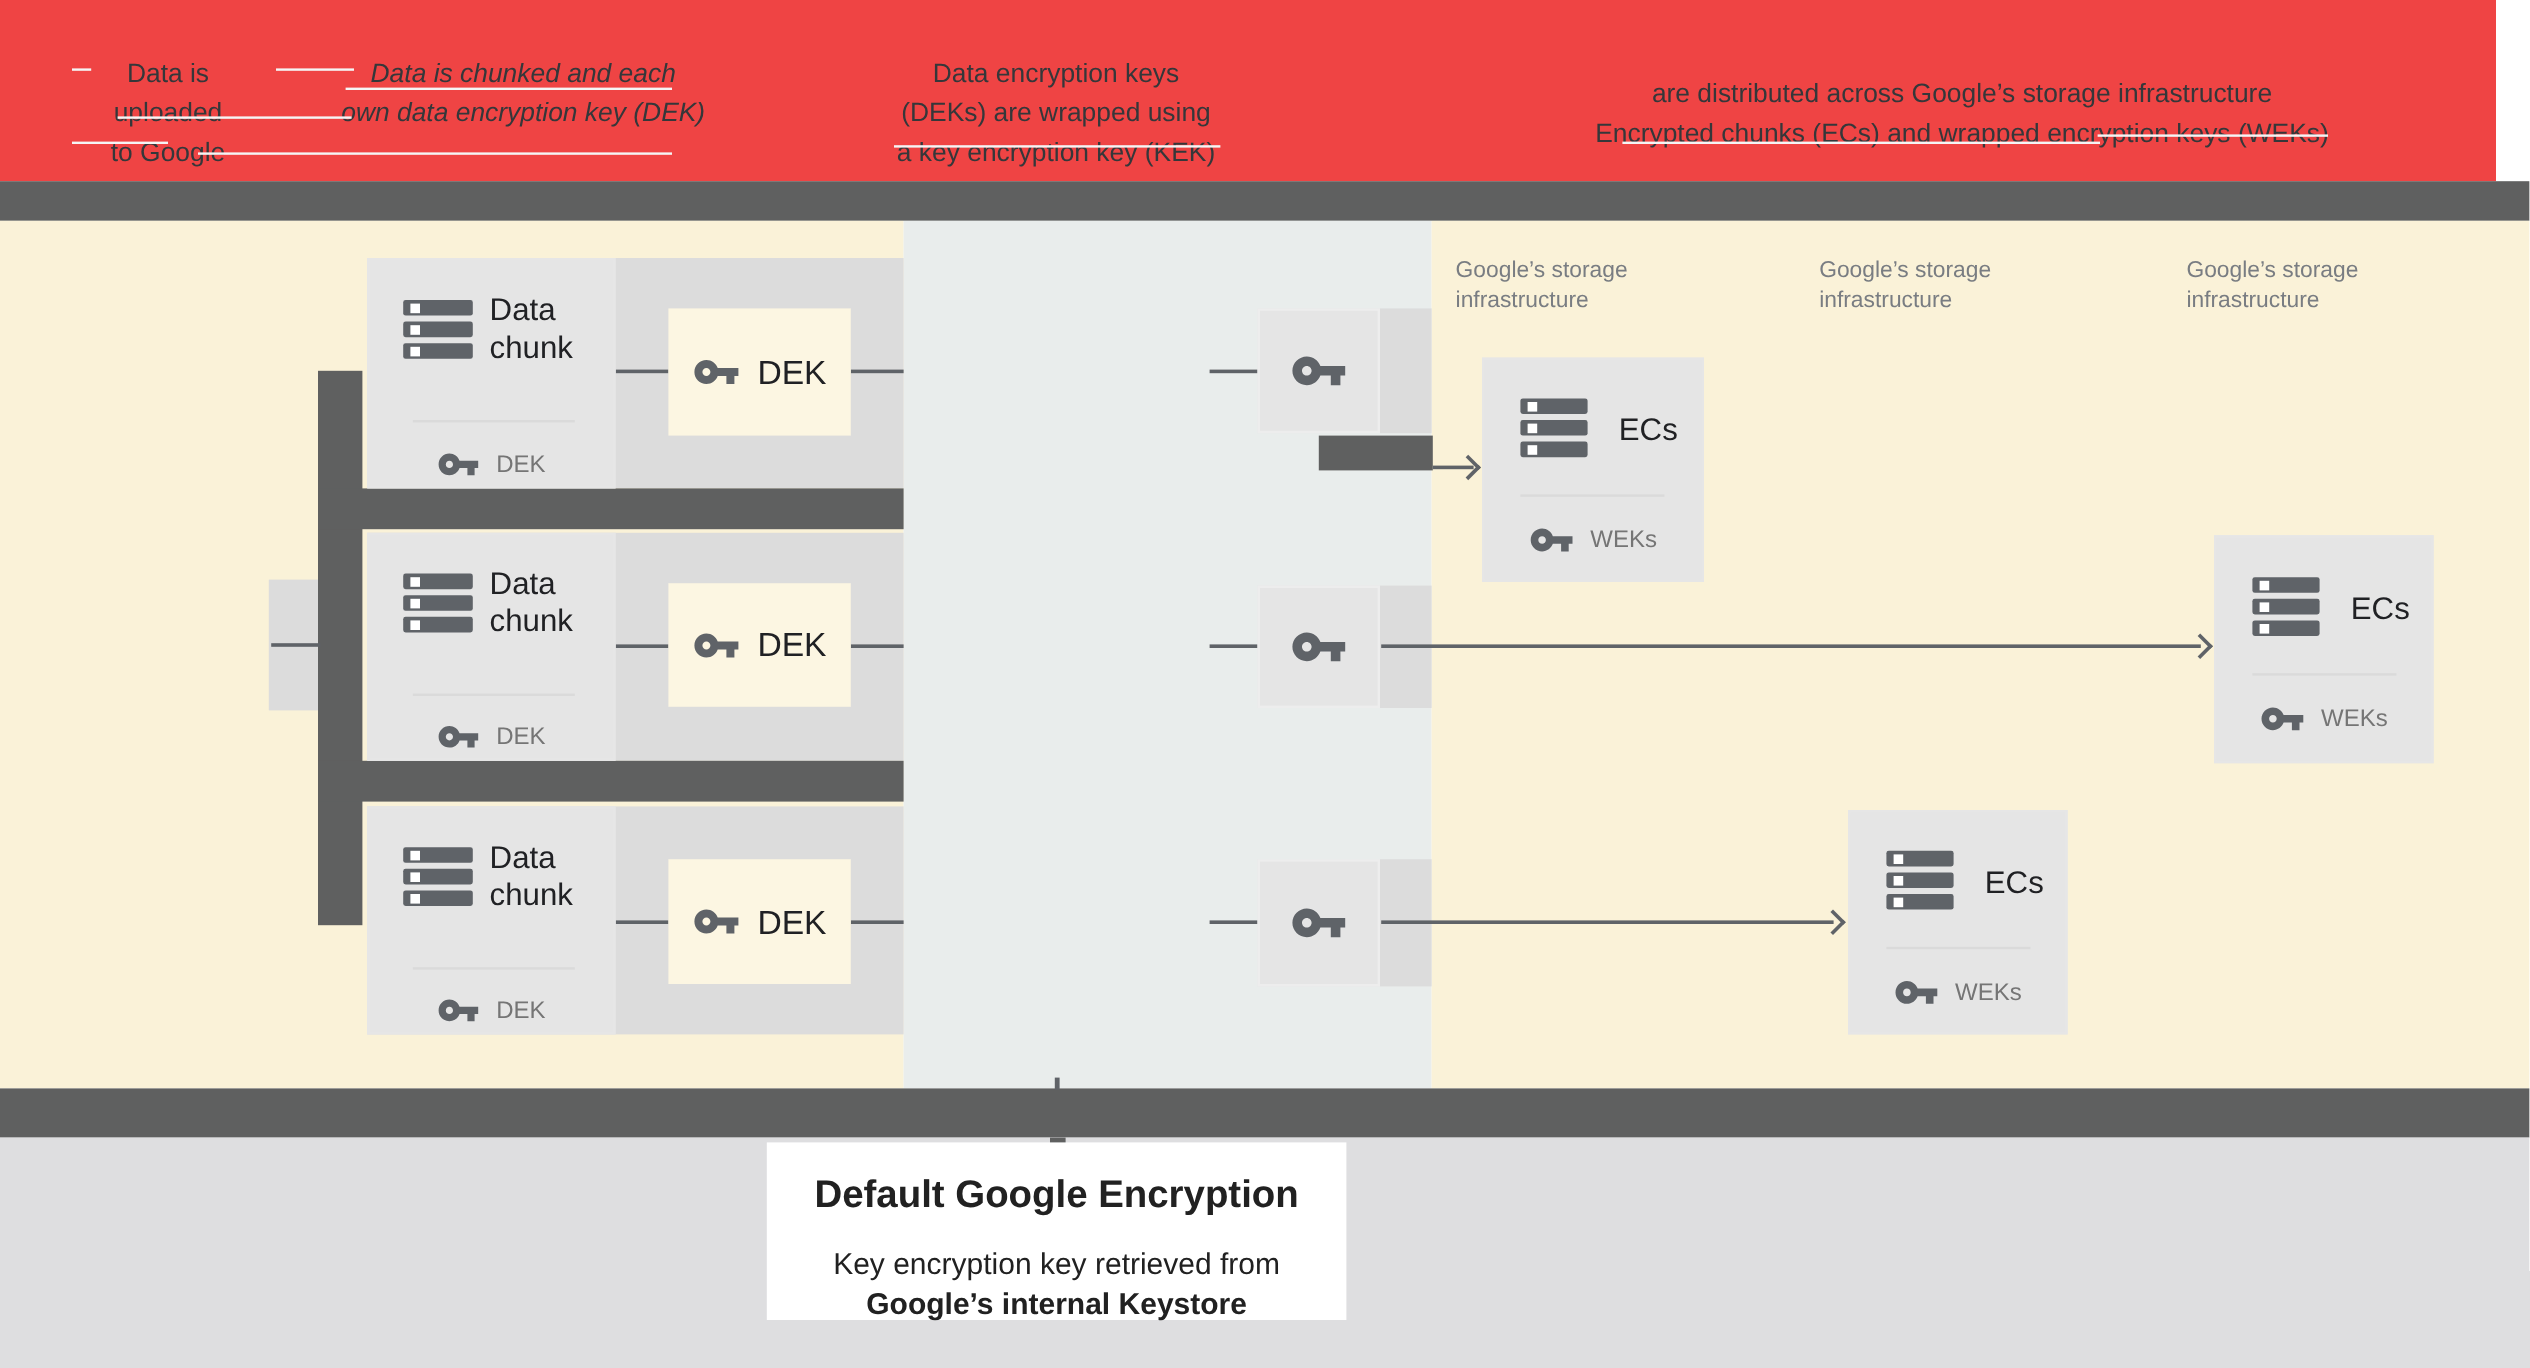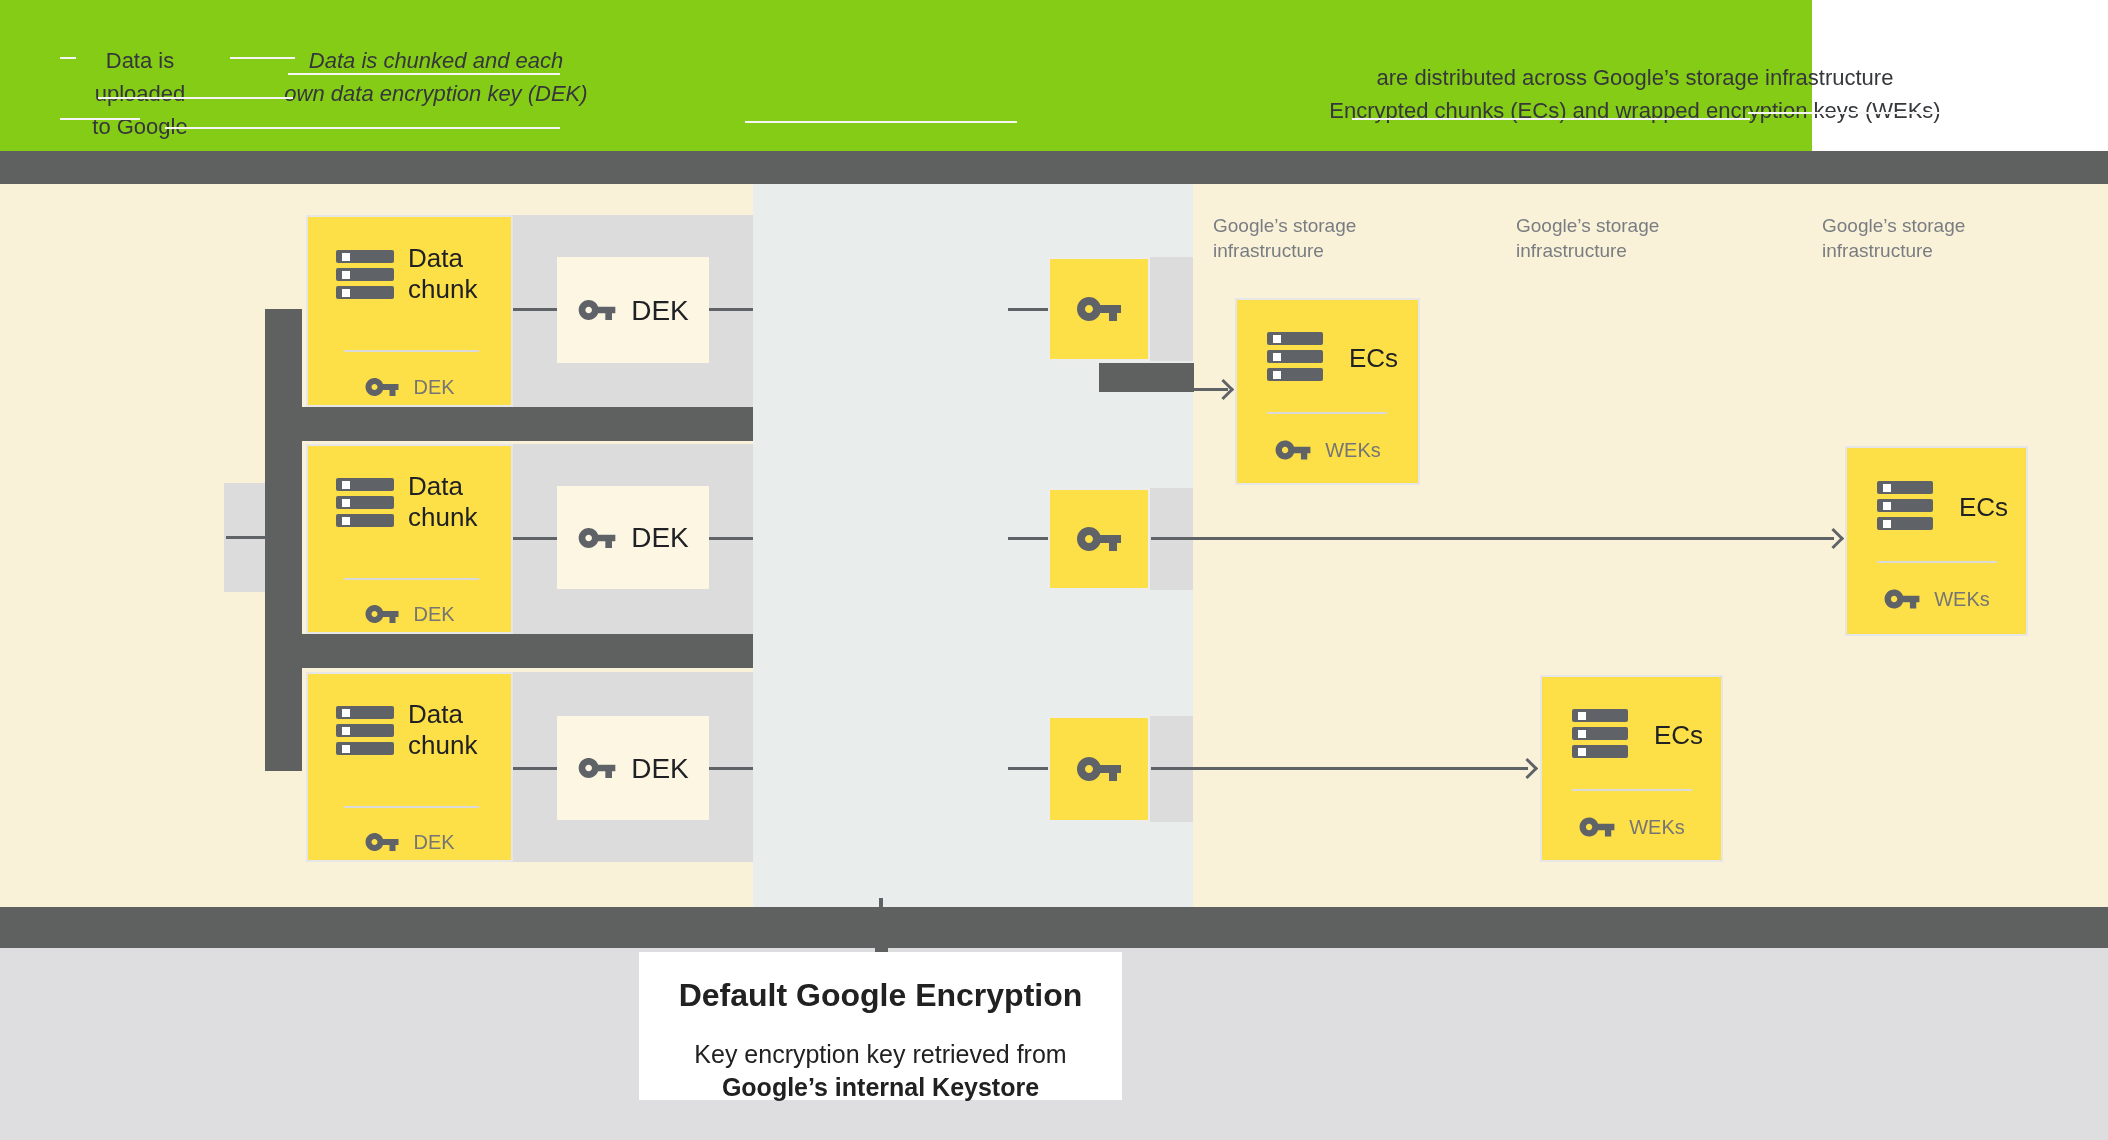--- a/index.html
+++ b/index.html
@@ -1,35 +1,35 @@
 <!DOCTYPE html>
 <html><head>
 <meta charset="utf-8">
 <style>
   html,body{margin:0;padding:0;background:#fff;}
   #stage{position:relative;width:2108px;height:1140px;overflow:hidden;
          font-family:"Liberation Sans","DejaVu Sans",sans-serif;}
   .abs{position:absolute;}
 
   
-  #header{left:0;top:0;width:1812px;height:151px;background:#84cc16;}
+  #header{left:0;top:0;width:2080px;height:151px;background:#ef4444;}
   .hcol{position:absolute;color:#35373a;font-size:22px;line-height:33px;text-align:center;}
   .hline{position:absolute;background:#f5f5f5;height:2px;}
 
   #topbar{left:0;top:151px;width:2108px;height:33px;background:#5f6060;}
 
   
   #sec-left{left:0;top:184px;width:753px;height:723px;background:#faf2d8;}
   #sec-mid{left:753px;top:184px;width:440px;height:723px;background:#e9edec;}
   #sec-right{left:1193px;top:184px;width:915px;height:723px;background:#faf2d8;}
 
   .rowband{position:absolute;background:#dcdcdc;}
   .darkbar{position:absolute;background:#5f6060;}
 
-  .wbox{position:absolute;background:#fde047;border:2px solid #e6e6e6;box-sizing:border-box;}
+  .wbox{position:absolute;background:#e5e5e5;border:2px solid #e6e6e6;box-sizing:border-box;}
   .creambox{position:absolute;background:#fcf6e2;}
   .mintbox{position:absolute;background:#e0f2ea;border:2px solid #cfe5d9;box-sizing:border-box;}
 
   .line{position:absolute;background:#5f6368;height:3px;}
   .vline{position:absolute;background:#5f6368;width:4px;}
   .arrowhead{position:absolute;width:15px;height:15px;border-top:3px solid #5f6368;
              border-right:3px solid #5f6368;transform:rotate(45deg);box-sizing:border-box;}
 
   
   .srv i{display:block;height:13px;background:#5f6368;border-radius:2px;margin-bottom:5px;position:relative;}
@@ -67,20 +67,25 @@
 
   <div class="abs" id="header">
     <div class="hcol" style="left:75px;top:44px;width:130px;">
       <div>Data is</div>
       <div>uploaded</div>
       <div>to Google</div>
     </div>
     <div class="hcol" style="left:276px;top:44px;width:320px;font-style:italic;">
       <div>Data is chunked and each</div>
       <div>own data encryption key (DEK)</div>
+    </div>
+    <div class="hcol" style="left:740px;top:44px;width:280px;">
+      <div>Data encryption keys</div>
+      <div>(DEKs) are wrapped using</div>
+      <div>a key encryption key (KEK)</div>
     </div>
     <div class="hcol" style="left:1325px;top:61px;width:620px;">
       <div>are distributed across Google’s storage infrastructure</div>
       <div>Encrypted chunks (ECs) and wrapped encryption keys (WEKs)</div>
     </div>
 
     <div class="hline" style="left:60px;top:57px;width:16px;"></div>
     <div class="hline" style="left:230px;top:57px;width:65px;"></div>
     <div class="hline" style="left:288px;top:73px;width:272px;"></div>
     <div class="hline" style="left:98px;top:97px;width:195px;"></div>

